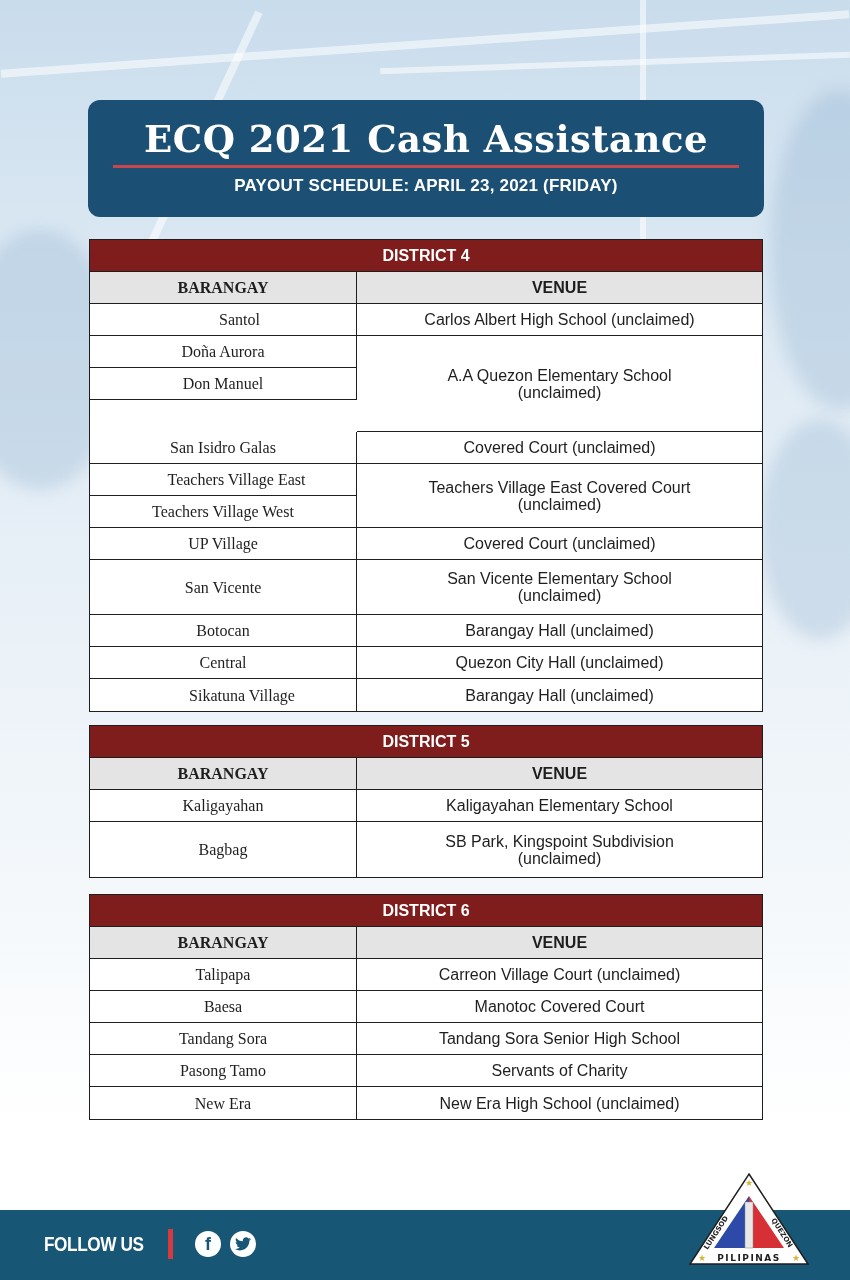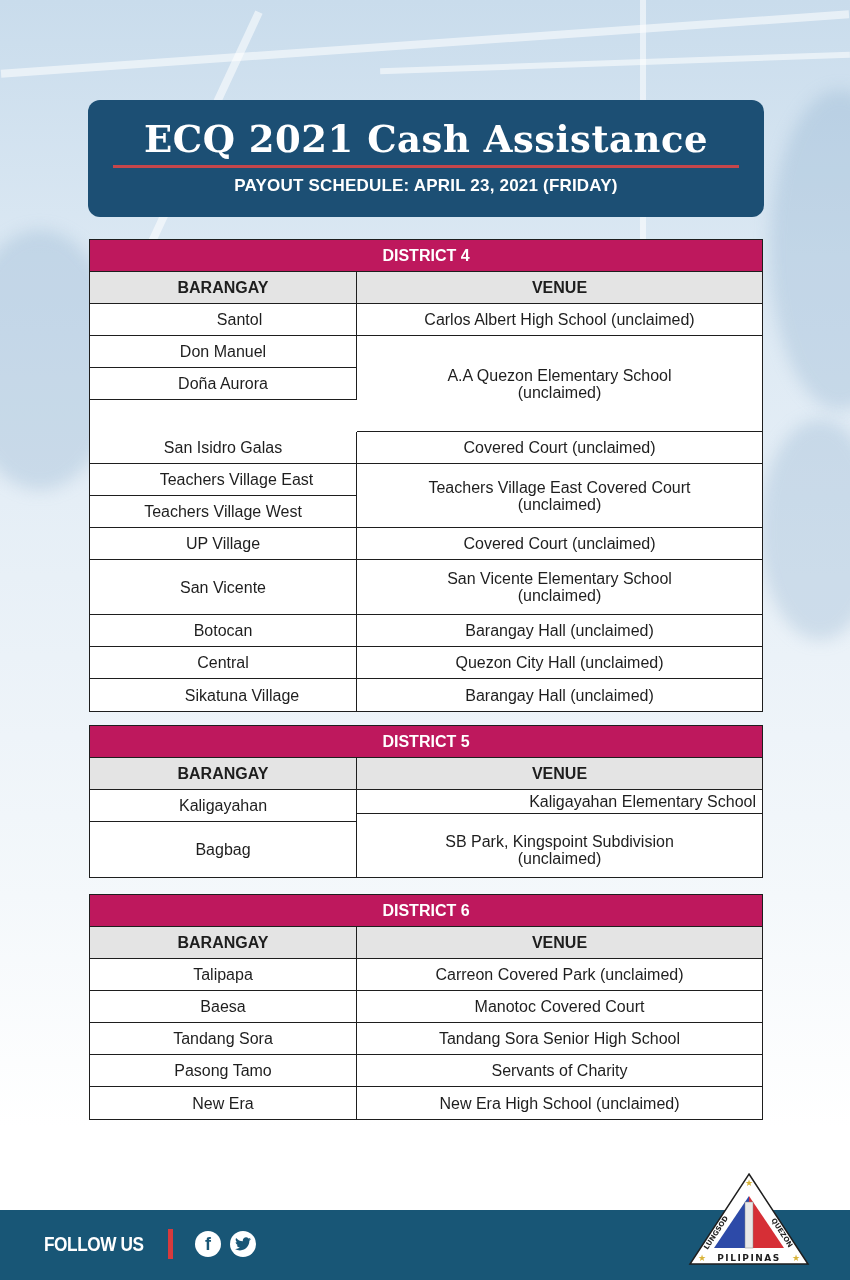--- a/index.html
+++ b/index.html
@@ -33,36 +33,36 @@
     margin-top: 8px;
     font-family: "Liberation Sans", sans-serif; font-weight: bold;
     font-size: 17px; color: #ffffff; letter-spacing: 0.2px;
   }
 
   .district {
     position: absolute; left: 89px; width: 674px;
     border: 1.5px solid #1e1e1e; background: #ffffff;
   }
   .district .d-head {
-    height: 32px; background: #be185d; color: #fff;
+    height: 32px; background: #7f1d1d; color: #fff;
     font-family: "Liberation Sans", sans-serif; font-weight: bold; font-size: 16px;
     display: flex; align-items: center; justify-content: center;
     border-bottom: 1.5px solid #1e1e1e;
   }
   .grid {
     display: grid; grid-template-columns: 267px 1fr;
   }
   .cell {
     border-bottom: 1.5px solid #1e1e1e;
     display: flex; align-items: center; justify-content: center;
     text-align: center; font-size: 16px; color: #1e1e1e;
     font-family: "Liberation Sans", sans-serif; line-height: 17px;
     padding: 0 6px;
   }
-  .cell.left { border-right: 1.5px solid #1e1e1e; }
+  .cell.left { border-right: 1.5px solid #1e1e1e; font-family: Liberation Serif, serif; }
   .cell.colhead { background: #e4e4e4; font-weight: bold; height: 32px; }
   .cell.last { border-bottom: none; }
   .venue-text { white-space: pre-line; }
 
   .footer {
     position: absolute; left: 0; top: 1210px; width: 850px; height: 70px;
     background: #185676;
   }
   .follow {
     position: absolute; left: 44px; top: 1232px;
@@ -109,22 +109,22 @@
       <div class="grid">
         <div class="cell left colhead">BARANGAY</div>
         <div class="cell colhead">VENUE</div>
         <div style="display: flex; flex-direction: column;">
           <div class="cell left" style="height: 32px; padding-left: 39px;">Santol</div>
         </div>
         <div class="cell" style="height: 32px;">
           <span class="venue-text">Carlos Albert High School (unclaimed)</span>
         </div>
         <div style="display: flex; flex-direction: column;">
+          <div class="cell left" style="height: 32px;">Doña Aurora</div>
           <div class="cell left" style="height: 32px;">Don Manuel</div>
-          <div class="cell left" style="height: 32px;">Doña Aurora</div>
         </div>
         <div class="cell" style="height: 96px;">
           <span class="venue-text">A.A Quezon Elementary School
 (unclaimed)</span>
         </div>
         <div style="display: flex; flex-direction: column;">
           <div class="cell left" style="height: 32px;">San Isidro Galas</div>
         </div>
         <div class="cell" style="height: 32px;">
           <span class="venue-text">Covered Court (unclaimed)</span>
@@ -171,42 +171,42 @@
       </div>
     </div>
     <div class="district" style="top: 725px;">
       <div class="d-head">DISTRICT 5</div>
       <div class="grid">
         <div class="cell left colhead">BARANGAY</div>
         <div class="cell colhead">VENUE</div>
         <div style="display: flex; flex-direction: column;">
           <div class="cell left" style="height: 32px;">Kaligayahan</div>
         </div>
-        <div class="cell" style="height: 24px; justify-content: flex-end;">
+        <div class="cell" style="height: 32px;">
           <span class="venue-text">Kaligayahan Elementary School</span>
         </div>
         <div style="display: flex; flex-direction: column;">
           <div class="cell left last" style="height: 55px;">Bagbag</div>
         </div>
         <div class="cell last" style="height: 55px;">
           <span class="venue-text">SB Park, Kingspoint Subdivision
 (unclaimed)</span>
         </div>
       </div>
     </div>
     <div class="district" style="top: 894px;">
       <div class="d-head">DISTRICT 6</div>
       <div class="grid">
         <div class="cell left colhead">BARANGAY</div>
         <div class="cell colhead">VENUE</div>
         <div style="display: flex; flex-direction: column;">
           <div class="cell left" style="height: 32px;">Talipapa</div>
         </div>
         <div class="cell" style="height: 32px;">
-          <span class="venue-text">Carreon Covered Park (unclaimed)</span>
+          <span class="venue-text">Carreon Village Court (unclaimed)</span>
         </div>
         <div style="display: flex; flex-direction: column; justify-content: center;">
           <div class="cell left" style="height: 32px;">Baesa</div>
         </div>
         <div class="cell" style="height: 32px; text-align: center;">
           <span class="venue-text">Manotoc Covered Court</span>
         </div>
         <div style="display: flex; flex-direction: column;">
           <div class="cell left" style="height: 32px;">Tandang Sora</div>
         </div>

